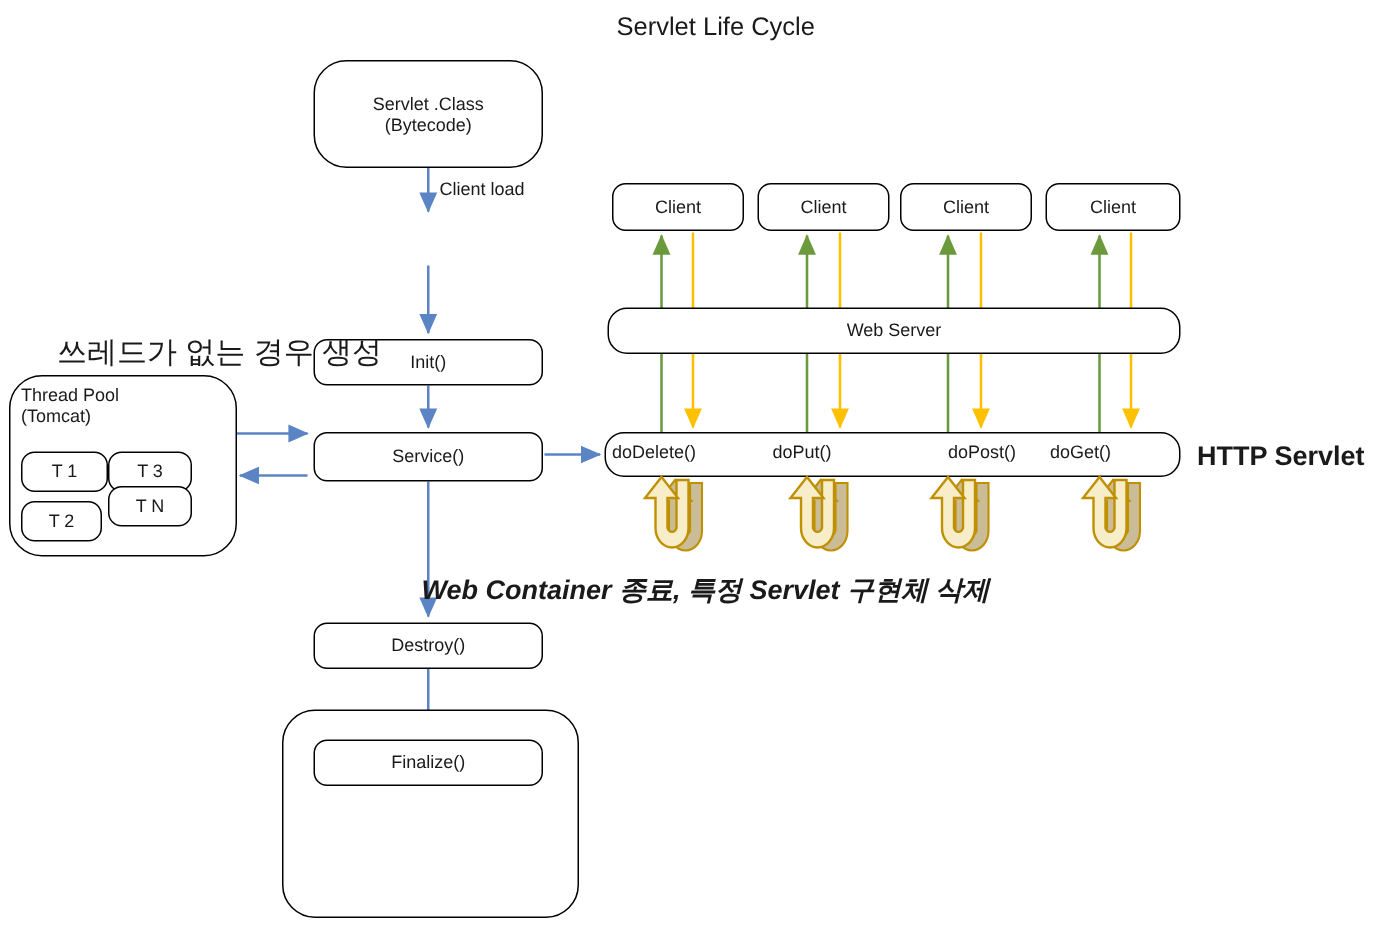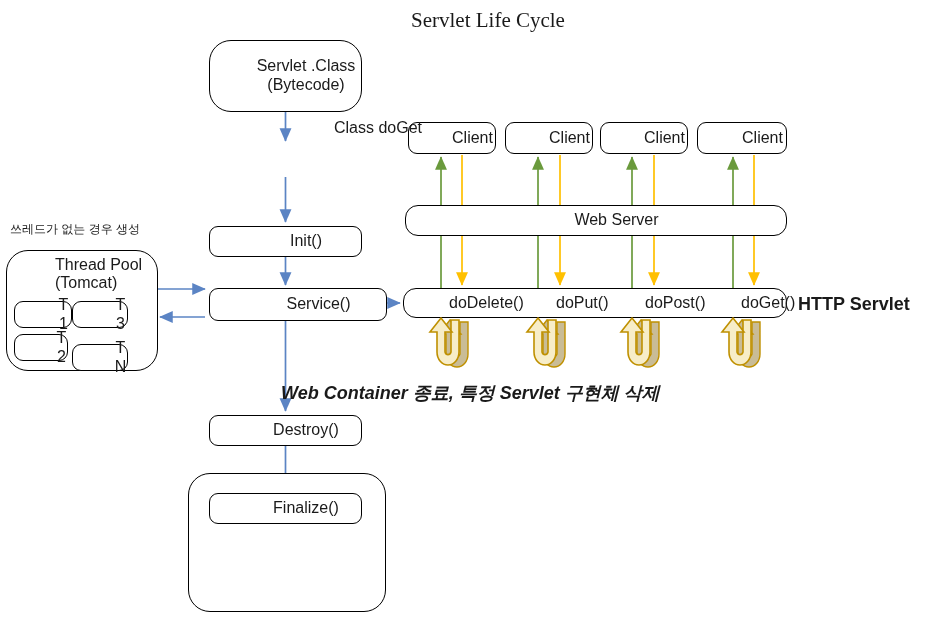--- a/index.html
+++ b/index.html
@@ -31,24 +31,24 @@
   .label {
     position: absolute;
     color: #1a1a1a;
     white-space: nowrap;
     z-index: 6;
   }
 
   svg.wires { position: absolute; left: 0; top: 0; width: 926px; height: 618px; z-index: 2; }
   svg.uturns { position: absolute; left: 0; top: 0; width: 926px; height: 618px; z-index: 7; }
 
-  .fs15 { font-size: 12px; }
-  .fs16 { font-size: 16px; padding-left: 41px; }
+  .fs15 { font-size: 20px; margin-left: 28px; }
+  .fs16 { font-size: 12px; }
   .fs17 { font-size: 18px; }
-  .fs21 { font-size: 21px; font-family: Liberation Serif, serif; }
+  .fs21 { font-size: 17px; }
   .bold { font-weight: bold; }
 </style>
 </head>
 <body>
 
 <div id="stage">
 
   <div class="label fs21" style="left:411px; top:8px;">Servlet Life Cycle</div>
 
   <svg class="wires" viewBox="0 0 926 618">
@@ -85,59 +85,59 @@
       <path d="M462,155 L462,285"></path>
       <path d="M560,155 L560,285"></path>
       <path d="M654,155 L654,285"></path>
       <path d="M754,155 L754,285"></path>
     </g>
   </svg>
 
   <div class="node r-lg fs16" style="left:209px; top:40px; width:153px; height:72px;">Servlet .Class
 (Bytecode)</div>
 
-  <div class="label fs16" style="left:293px; top:119px;">Class doGet</div>
+  <div class="label fs16" style="left:293px; top:119px;">Client load</div>
 
 
   <div class="node r-sm fs16" style="left:209px; top:226px; width:153px; height:31px;">Init()</div>
 
-  <div class="node r-sm fs16" style="left:209px; top:288px; width:178px; height:33px;">Service()</div>
+  <div class="node r-sm fs16" style="left:209px; top:288px; width:153px; height:33px;">Service()</div>
 
   <div class="label fs17 bold" style="left:281px; top:381px;font-style:italic;">Web Container 종료, 특정 Servlet 구현체 삭제</div>
 
   <div class="node r-sm fs16" style="left:209px; top:415px; width:153px; height:31px;">Destroy()</div>
 
   <div class="node r-lg" style="left:188px; top:473px; width:198px; height:139px;"></div>
 
   <div class="node r-sm fs16" style="left:209px; top:493px; width:153px; height:31px; z-index:6;">Finalize()</div>
 
 
   <div class="label fs15" style="left:10px; top:221px;">쓰레드가 없는 경우 생성</div>
 
   <div class="node r-lg" style="left:6px; top:250px; width:152px; height:121px;"></div>
 
   <div class="label fs16" style="left:14px; top:256px; white-space:pre-line; width:136px; z-index:6;">Thread Pool
 (Tomcat)</div>
 
   <div class="node r-sm fs16" style="left:14px; top:301px; width:58px; height:27px; z-index:6;">T 1</div>
   <div class="node r-sm fs16" style="left:72px; top:301px; width:56px; height:27px; z-index:6;">T 3</div>
   <div class="node r-sm fs16" style="left:14px; top:334px; width:54px; height:27px; z-index:6;">T 2</div>
-  <div class="node r-sm fs16" style="left:72px; top:344px; width:56px; height:27px; z-index:6;">T N</div>
+  <div class="node r-sm fs16" style="left:72px; top:324px; width:56px; height:27px; z-index:6;">T N</div>
 
   <div class="node r-sm fs16" style="left:408px; top:122px; width:88px; height:32px;">Client</div>
   <div class="node r-sm fs16" style="left:505px; top:122px; width:88px; height:32px;">Client</div>
   <div class="node r-sm fs16" style="left:600px; top:122px; width:88px; height:32px;">Client</div>
   <div class="node r-sm fs16" style="left:697px; top:122px; width:90px; height:32px;">Client</div>
 
   <div class="node r-md fs16" style="left:405px; top:205px; width:382px; height:31px;">Web Server</div>
 
   <div class="node r-md" style="left:403px; top:288px; width:384px; height:30px;"></div>
   <div class="label fs16" style="left:408px; top:294px; z-index:6;">doDelete()</div>
   <div class="label fs16" style="left:515px; top:294px; z-index:6;">doPut()</div>
-  <div class="label fs16" style="left:604px; top:294px; z-index:6;">doPost()</div>
+  <div class="label fs16" style="left:632px; top:294px; z-index:6;">doPost()</div>
   <div class="label fs16" style="left:700px; top:294px; z-index:6;">doGet()</div>
 
   <div class="label fs17 bold" style="left:798px; top:294px;">HTTP Servlet</div>
 
   <svg class="uturns" viewBox="0 0 926 618">
     <g>
 
       <g transform="translate(430,320)">
         <path d="M29,0 L29,32 A11,13 0 0 1 7,32 L7,12 L0,12 L11,-2 L22,12 L15,12 L15,32 A3.2,4 0 0 0 21,32 L21,0 z" fill="#C9BC96" stroke="#BF9000" stroke-width="1.4" transform="translate(9,2)"></path>
         <path d="M29,0 L29,32 A11,13 0 0 1 7,32 L7,12 L0,12 L11,-2 L22,12 L15,12 L15,32 A3.2,4 0 0 0 21,32 L21,0 z" fill="#F7EDC8" stroke="#BF9000" stroke-width="1.6"></path>

